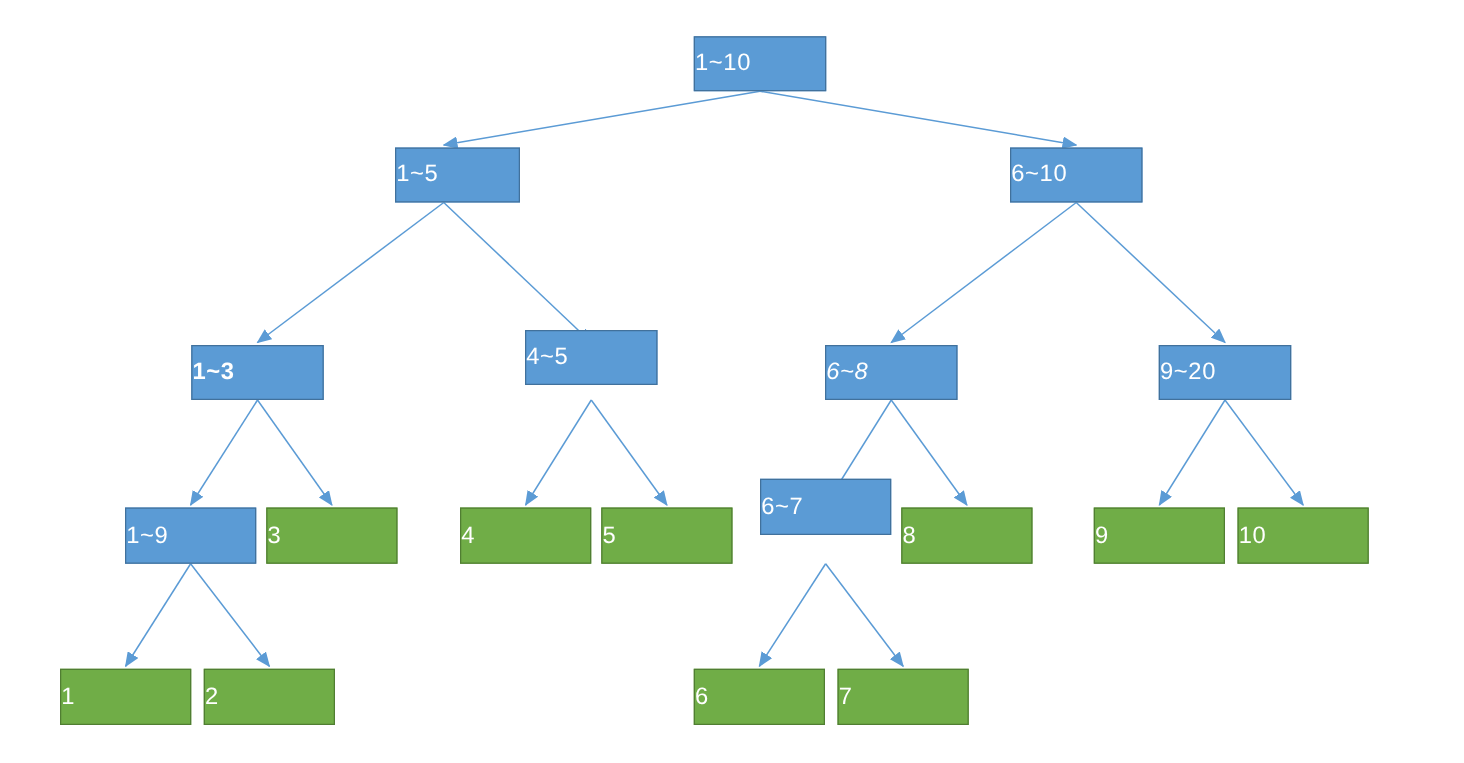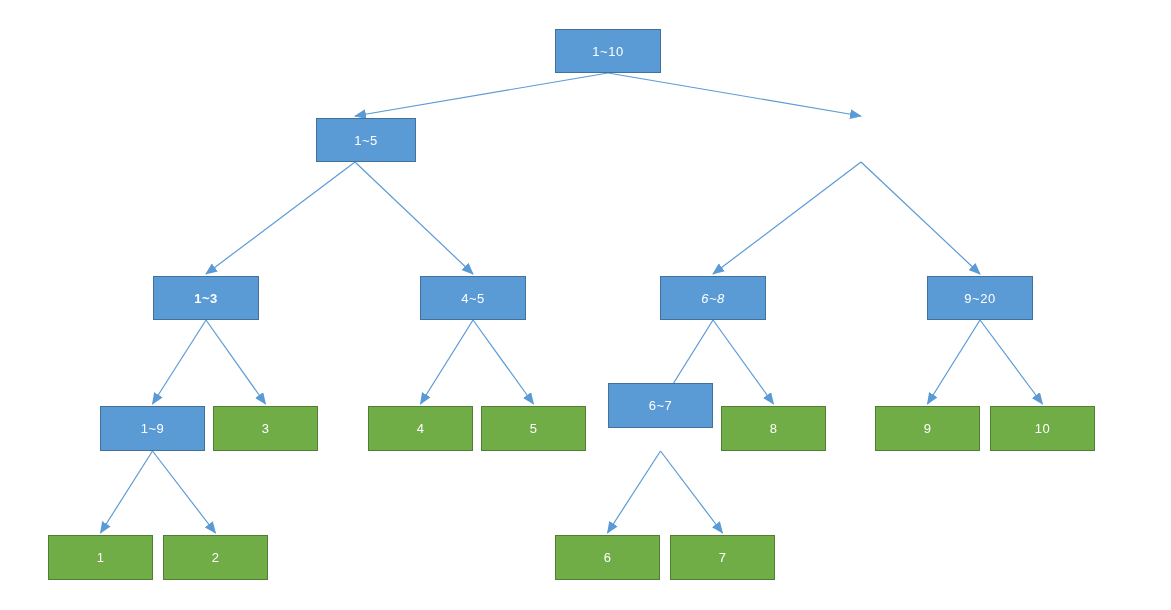--- a/index.html
+++ b/index.html
@@ -19,22 +19,21 @@
     top: 0;
     width: 100%;
     height: 100%;
     pointer-events: none;
   }
   .node {
     position: absolute;
     box-sizing: border-box;
     display: flex;
     align-items: center;
-    justify-content: center;
-    font-size: 13px;
+    font-size: 19px;
     letter-spacing: 0.5px;
     color: var(--label-text, #fff);
     border: 1.5px solid transparent;
     user-select: none;
   }
   .node.internal {
     background: var(--internal-fill, #5B9BD5);
     border-color: var(--internal-border, #41719C);
   }
   .node.leaf {
@@ -71,24 +70,27 @@
       <line x1="660.5" y1="451" x2="607.5" y2="533" stroke="#5B9BD5" stroke-width="1.2" marker-end="url(#arrowhead)"></line>
       <line x1="660.5" y1="451" x2="722.5" y2="533" stroke="#5B9BD5" stroke-width="1.2" marker-end="url(#arrowhead)"></line>
     </svg>
 
 <div class="node internal" style="left: 555px; top: 29px; width: 106px; height: 44px;">
       <span>1~10</span>
     </div>
     <div class="node internal" style="left: 316px; top: 118px; width: 100px; height: 44px;">
       <span>1~5</span>
     </div>
+    <div class="node internal" style="left: 808px; top: 118px; width: 106px; height: 44px;">
+      <span>6~10</span>
+    </div>
     <div class="node internal" style="left: 153px; top: 276px; width: 106px; height: 44px; font-weight: bold;">
       <span>1~3</span>
     </div>
-    <div class="node internal" style="left: 420px; top: 276px; width: 106px; height: 44px;">
+    <div class="node internal" style="left: 420px; top: 264px; width: 106px; height: 44px;">
       <span>4~5</span>
     </div>
     <div class="node internal" style="left: 660px; top: 276px; width: 106px; height: 44px; font-style: italic;">
       <span>6~8</span>
     </div>
     <div class="node internal" style="left: 927px; top: 276px; width: 106px; height: 44px;">
       <span>9~20</span>
     </div>
     <div class="node internal" style="left: 100px; top: 406px; width: 105px; height: 45px;">
       <span>1~9</span>

